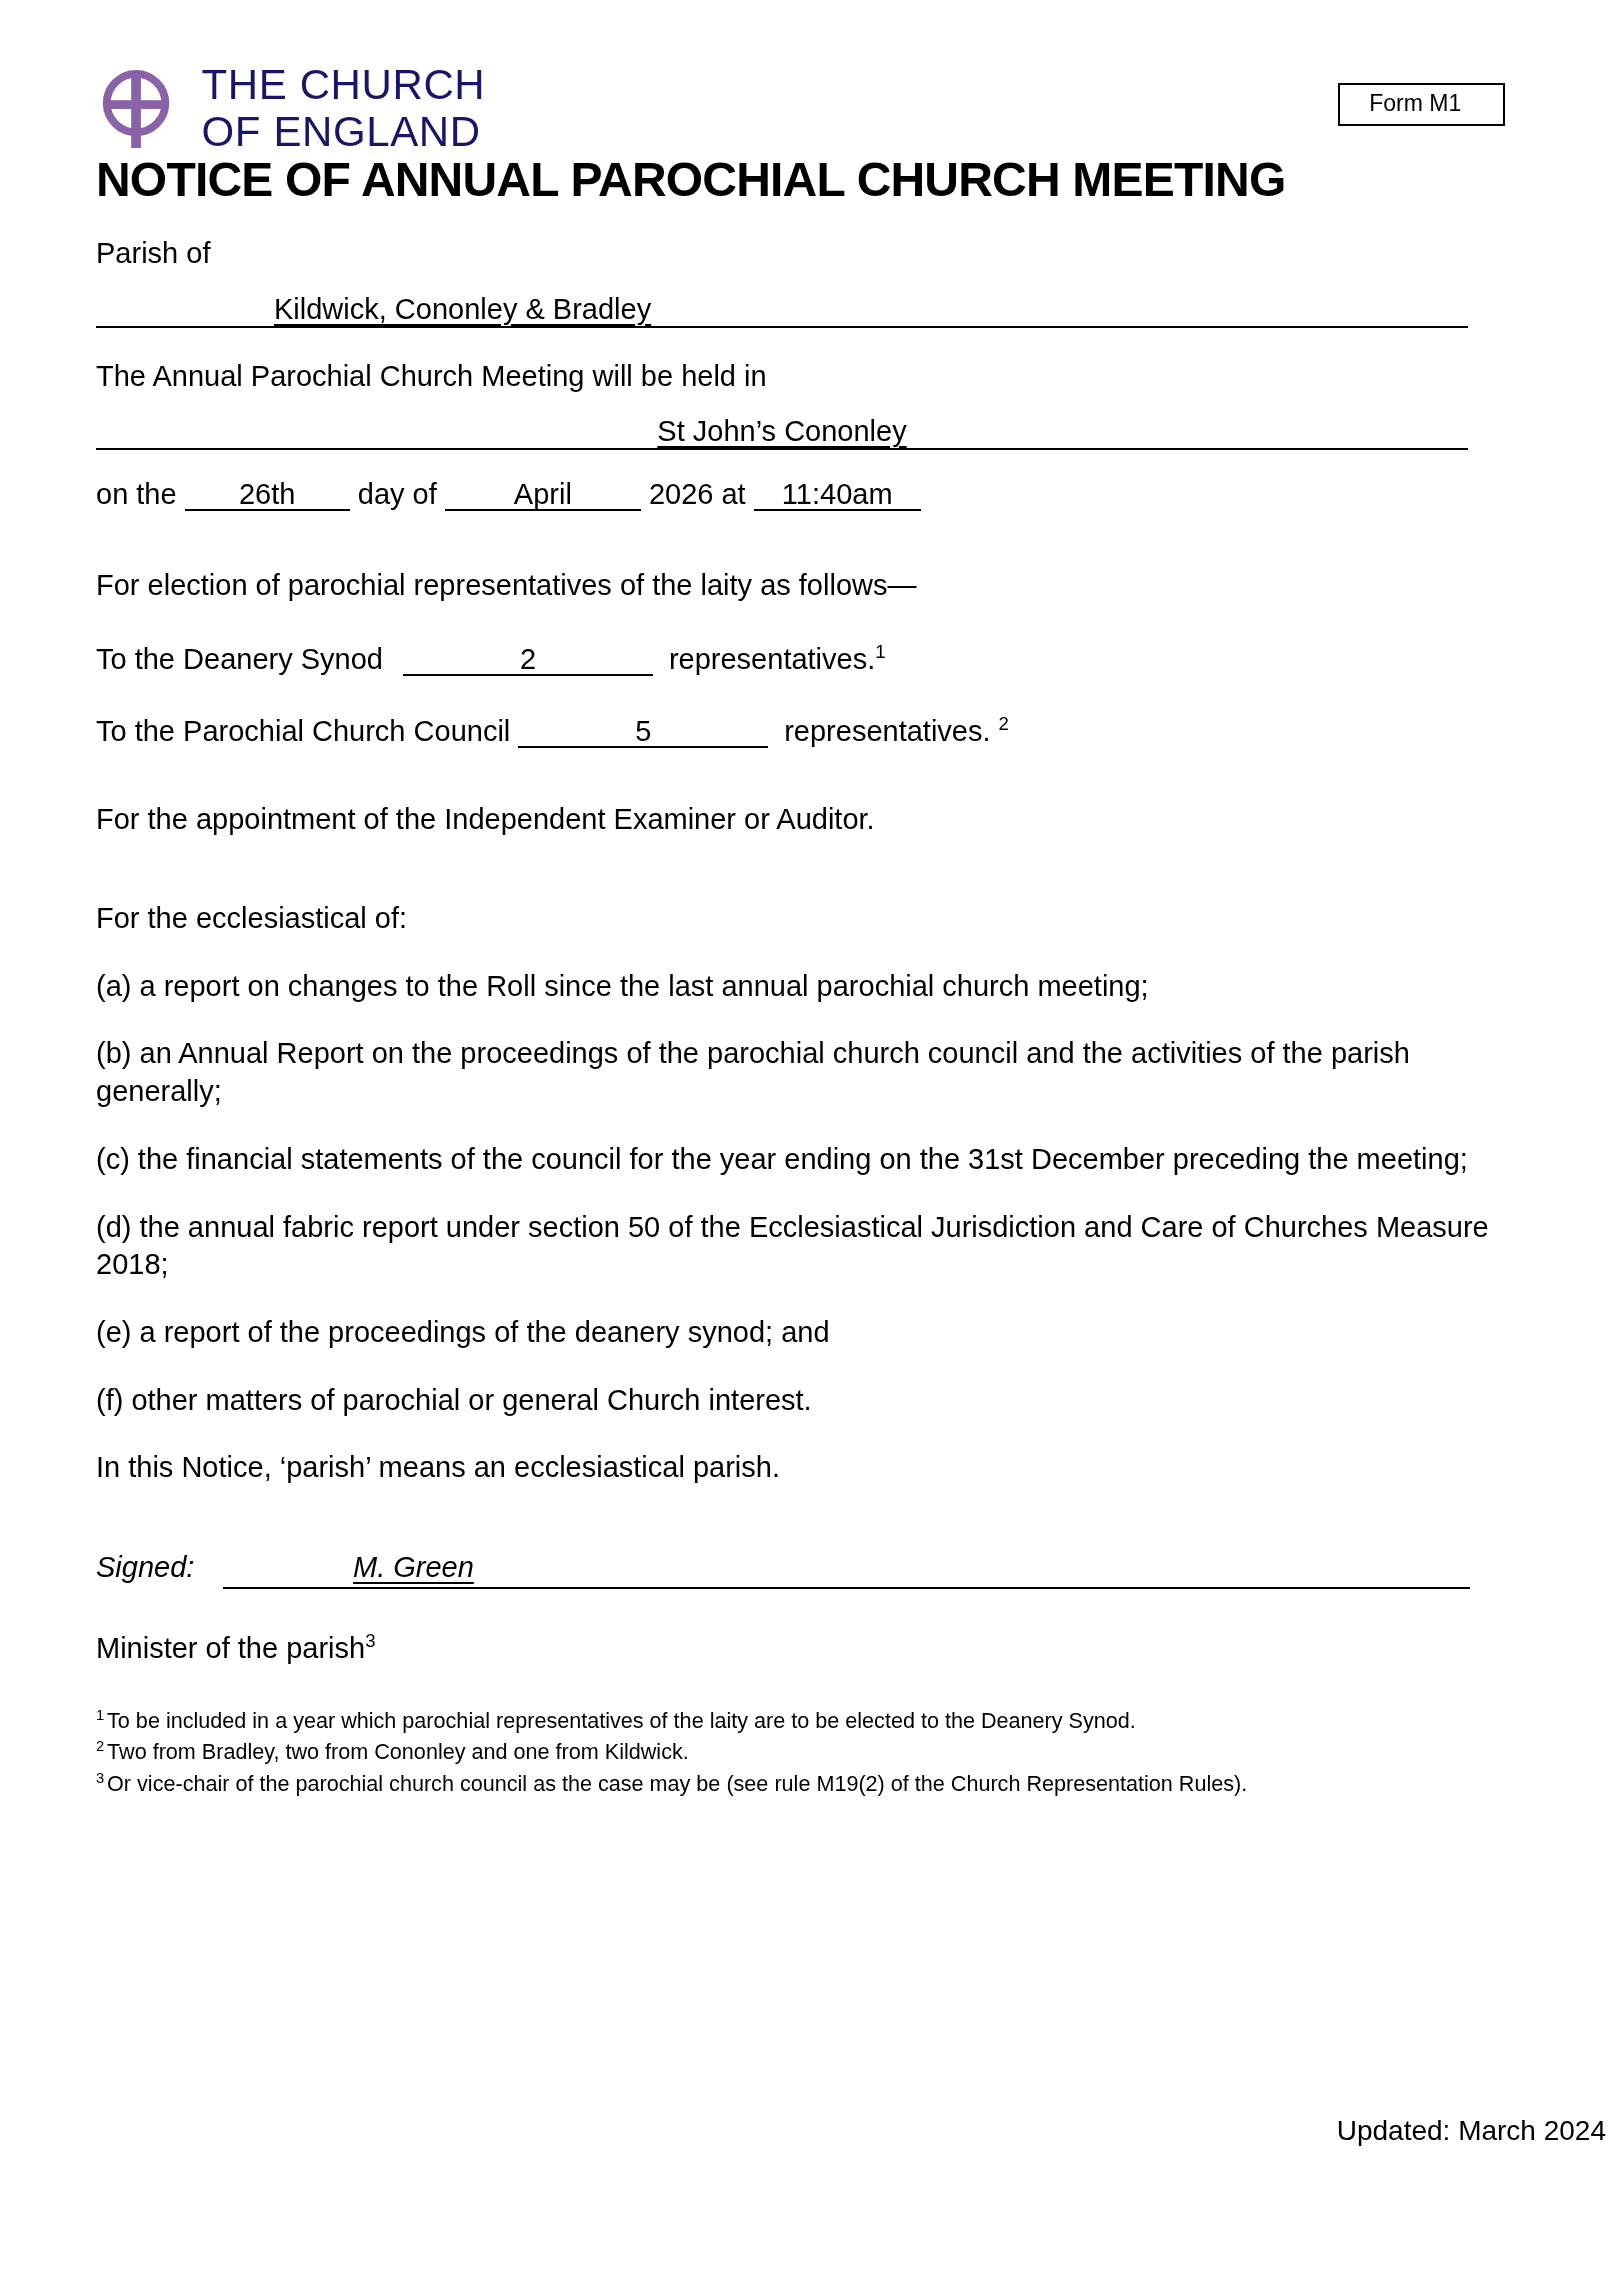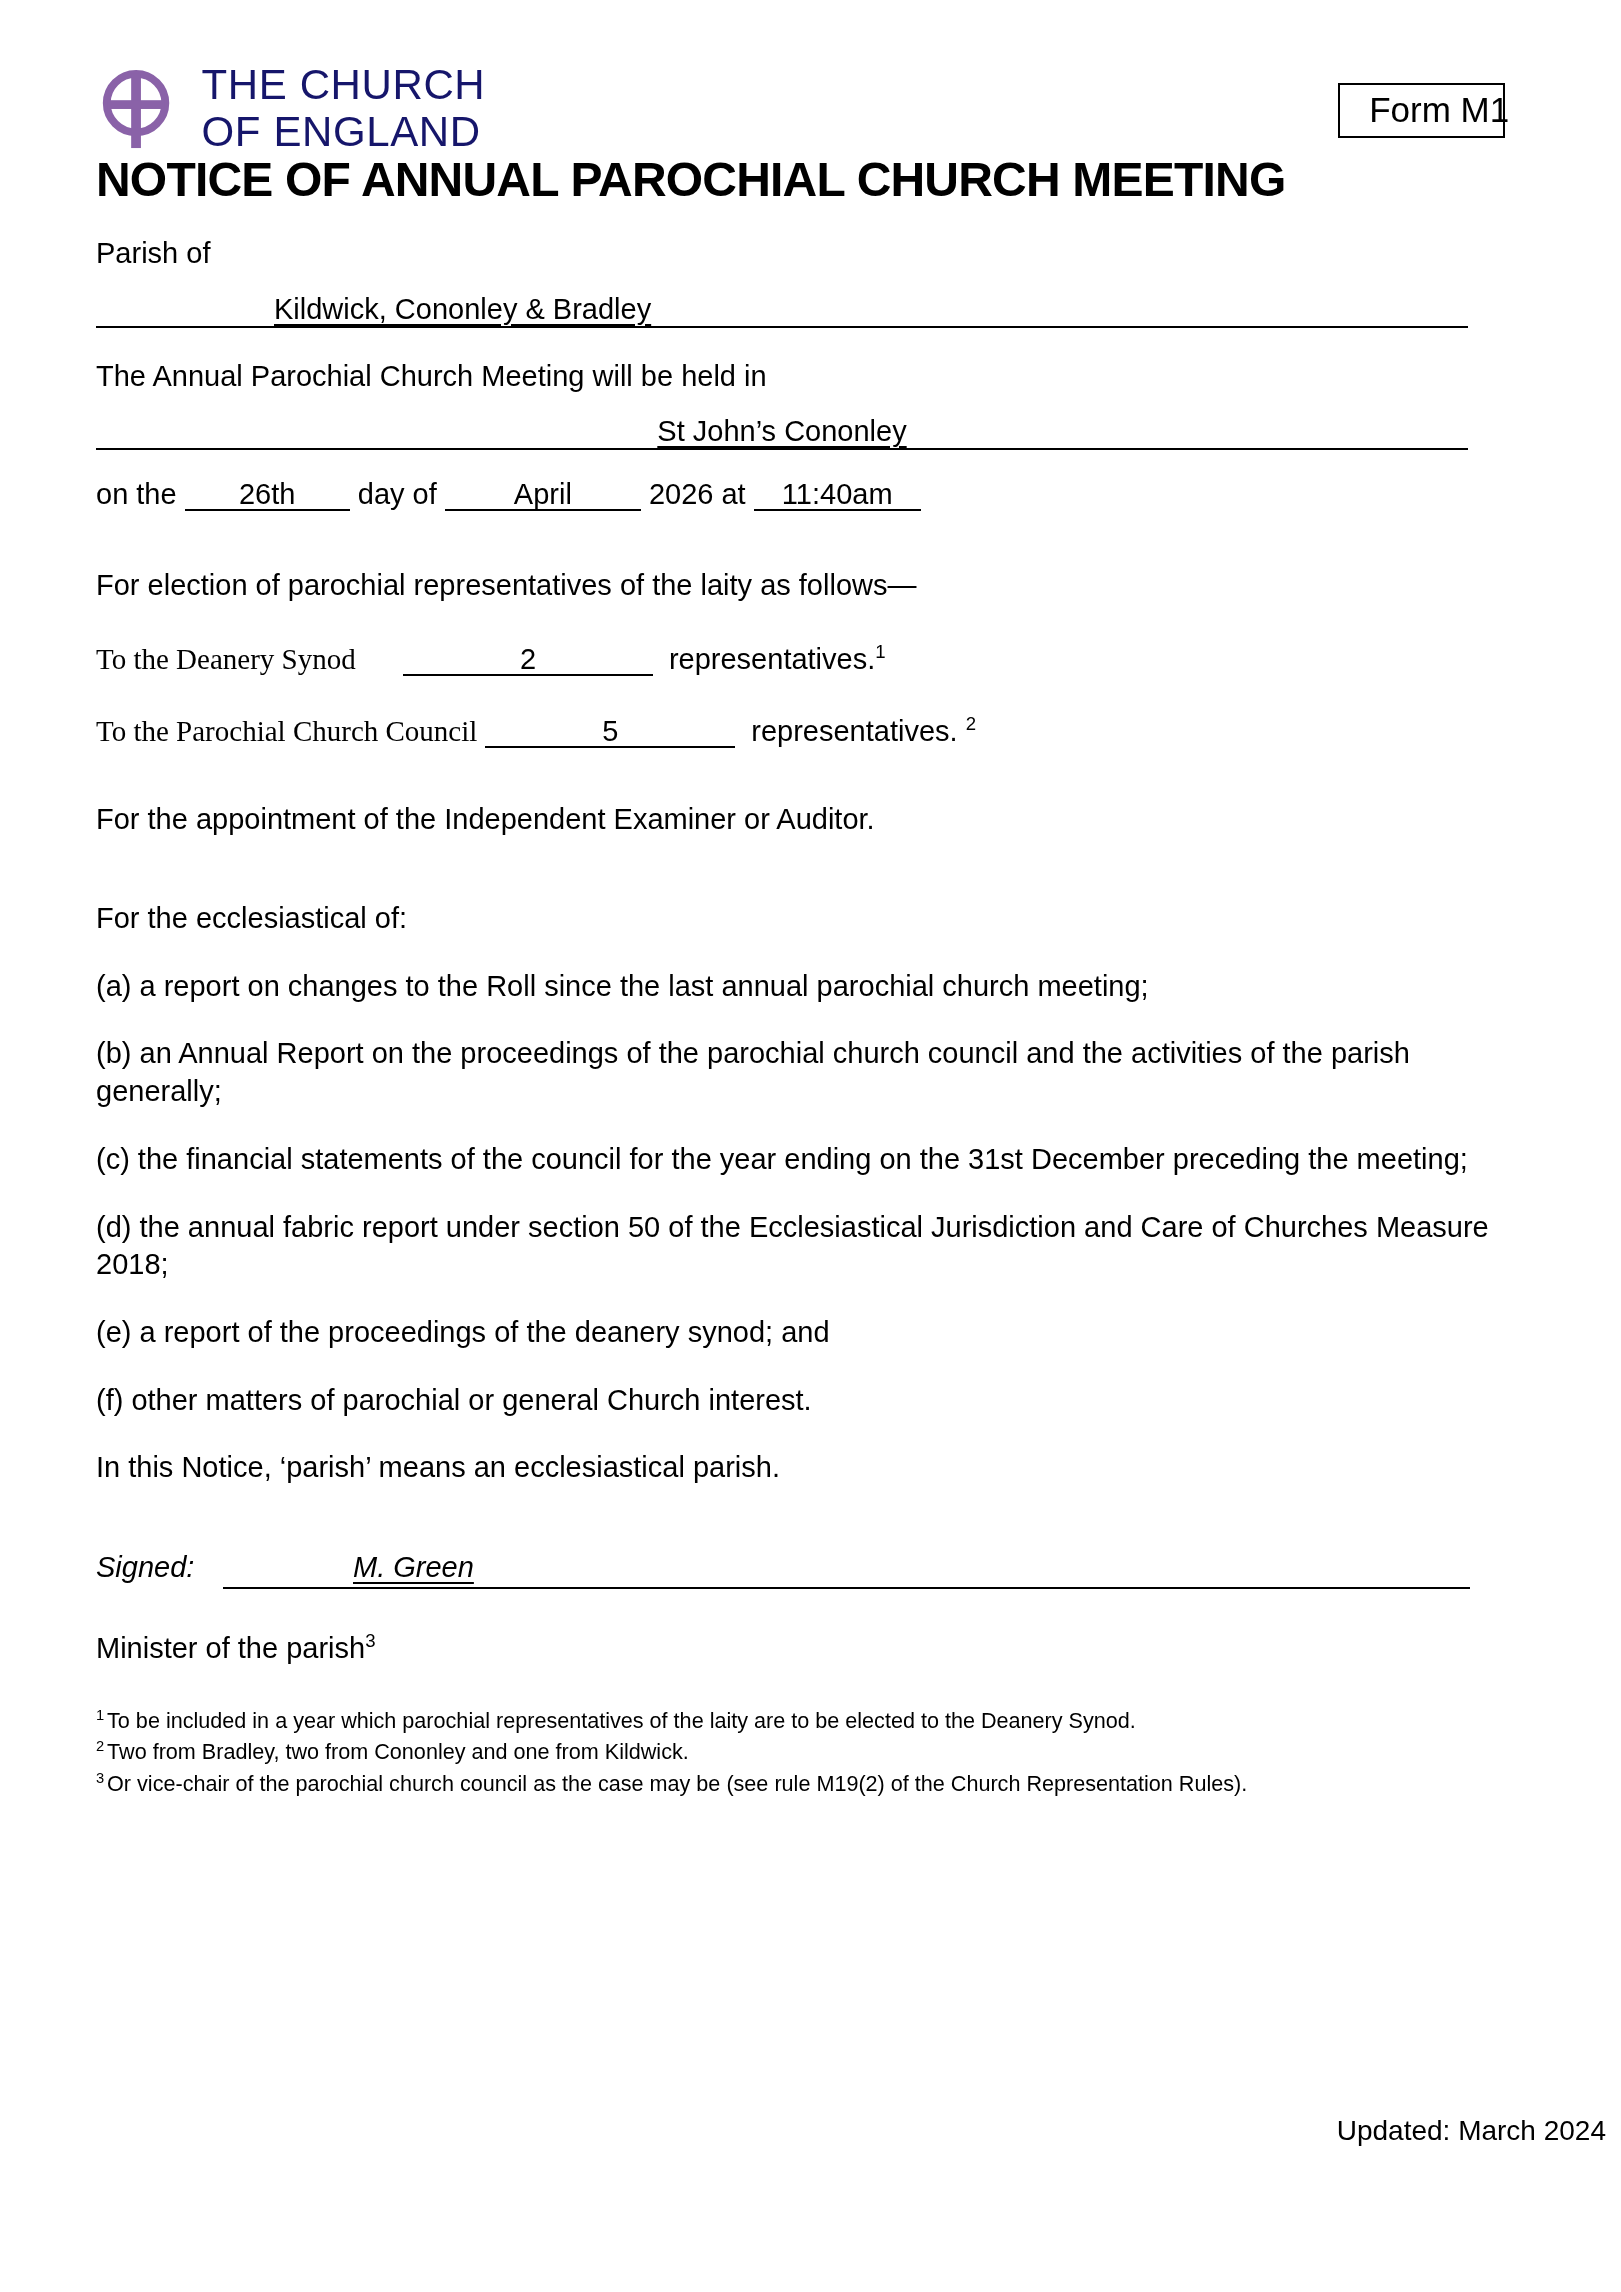--- a/index.html
+++ b/index.html
@@ -54,21 +54,21 @@
     color: #16166b;
     font-weight: 400;
     white-space: nowrap;
   }
   .form-box {
     position: absolute;
     right: 11.8px;
     top: 83px;
     border: 2px solid #000000;
     padding: 6.9px 2.9px 8.8px 29px;
-    font-size: 35px;
+    font-size: 23px;
     line-height: 1;
     white-space: nowrap;
     box-sizing: border-box;
     width: 167px;
   }
 
   
   .doc-title {
     margin-top: 7.8px;
     font-size: 48px;
@@ -122,21 +122,21 @@
   .b-day   { width: 165px; }
   .b-month { width: 196px; }
   .b-time  { width: 167px; }
   .b-reps  { width: 250px; }
 
   .reps-row {
     font-size: 29px;
     margin-top: 37px;
     white-space: nowrap;
   }
-  .reps-row .lbl { display: inline-block; font-family: Liberation Serif, serif; }
+  .reps-row .lbl { display: inline-block; }
   .reps-row .lbl.w1 { width: 299px; }
   .reps-row sup { font-size: 18.6px; vertical-align: super; }
   .reps-row .sp { display: inline-block; width: 7.8px; }
 
   
   .sign-row {
     position: relative;
     margin-top: 51px;
     font-size: 29px;
     height: 51px;

